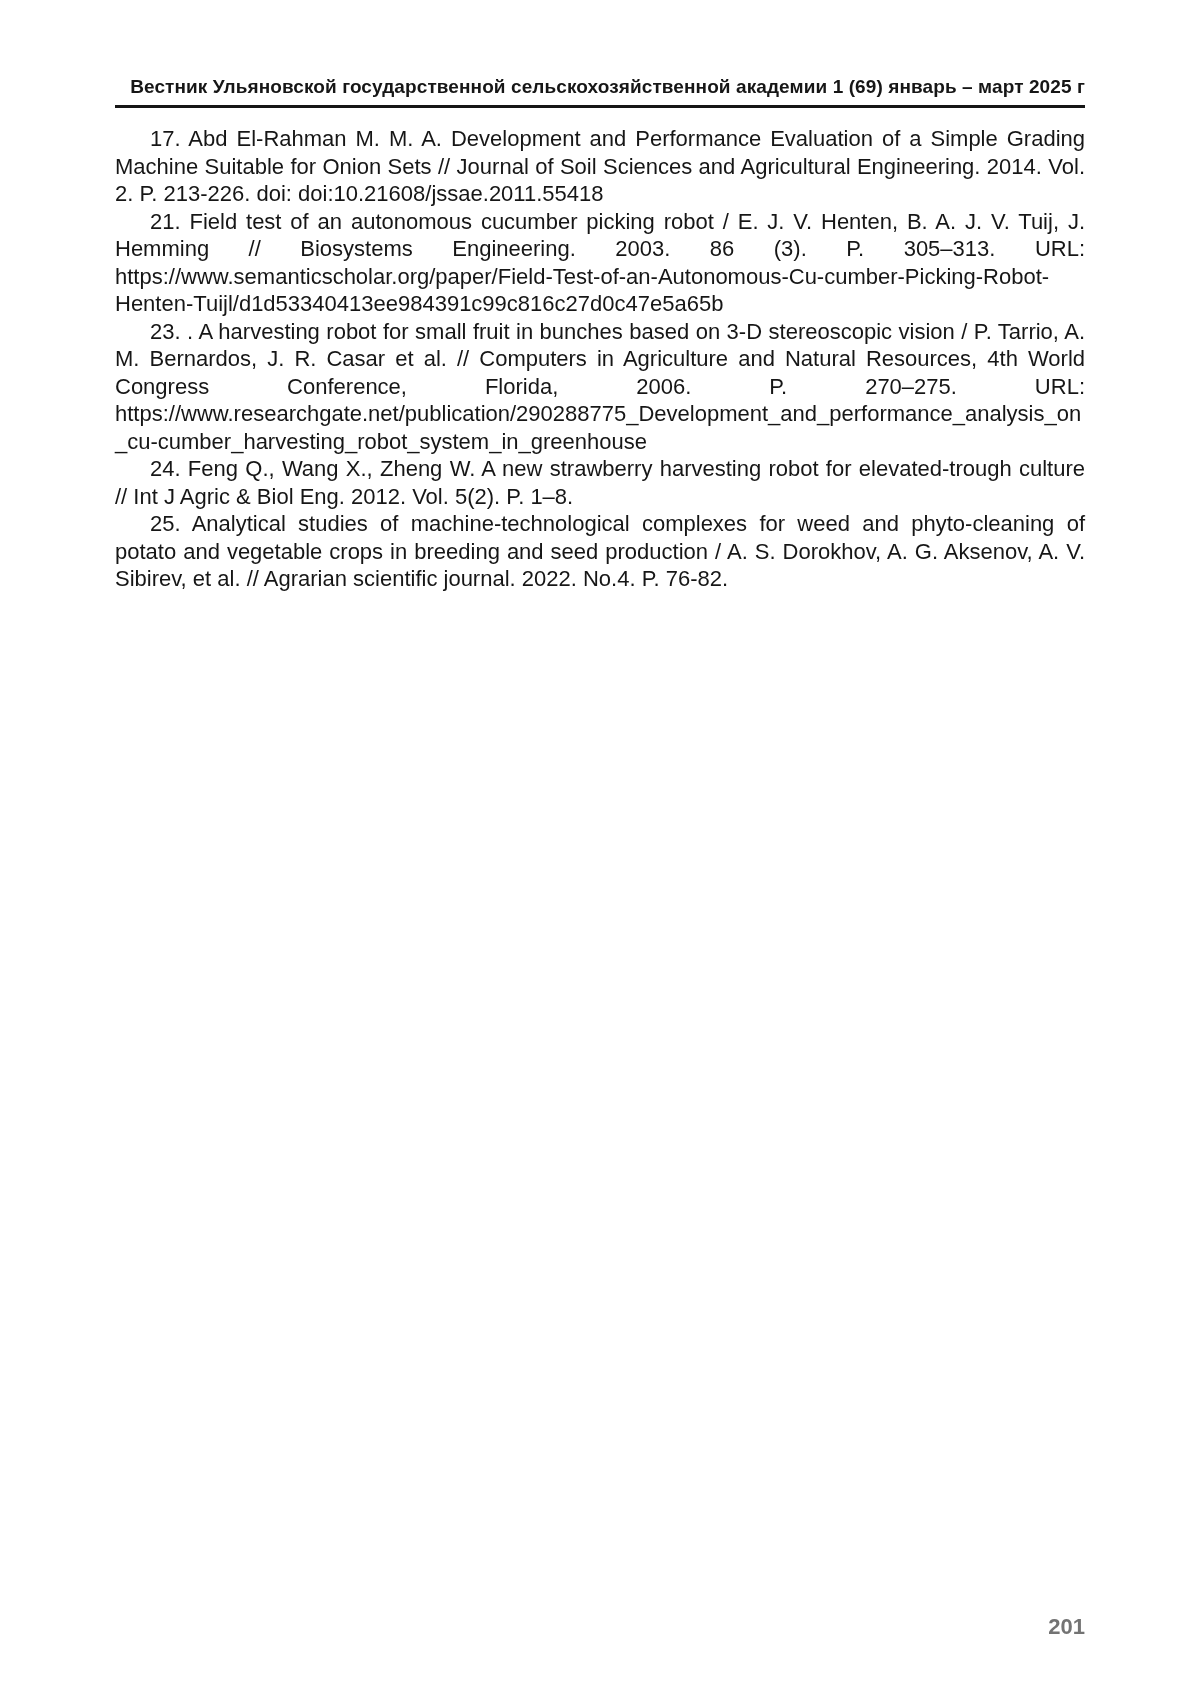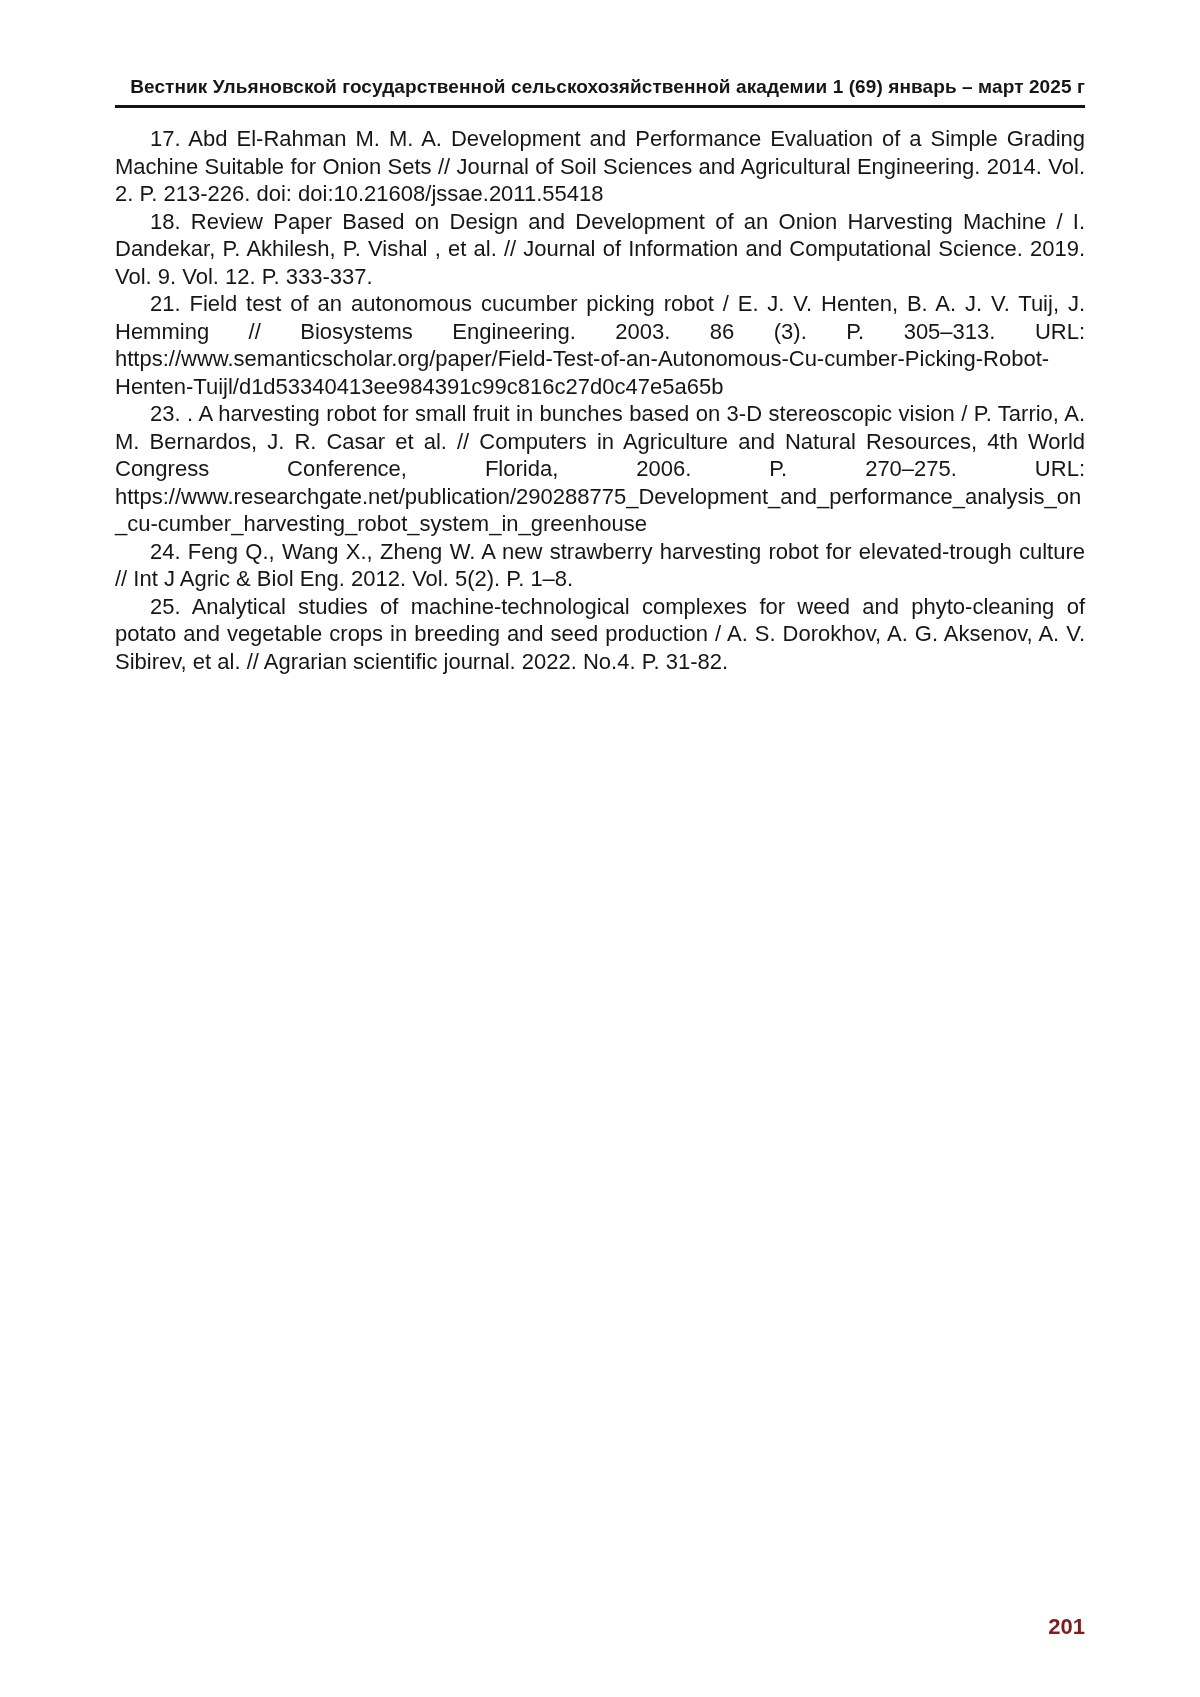--- a/index.html
+++ b/index.html
@@ -46,36 +46,35 @@
     text-indent: 35px;
     overflow-wrap: break-word;
     word-break: break-word;
   }
   .page-number {
     position: absolute;
     top: 1598px;
     right: 115px;
     font-size: 22px;
     font-weight: bold;
-    color: #7f1d1d;
+    color: #737373;
   }
 </style>
 </head>
 <body>
 
 <div class="page">
 
   <div class="header">
     <div class="header-title">Вестник Ульяновской государственной сельскохозяйственной академии 1 (69) январь – март 2025 г</div>
   </div>
 
   <div class="refs">
     <p class="ref">17. Abd El-Rahman M. M. A. Development and Performance Evaluation of a Simple Grading Machine Suitable for Onion Sets // Journal of Soil Sciences and Agricultural Engineering. 2014. Vol. 2. P. 213-226. doi: doi:10.21608/jssae.2011.55418</p>
-    <p class="ref">18. Review Paper Based on Design and Development of an Onion Harvesting Machine / I. Dandekar, P. Akhilesh, P. Vishal , et al. // Journal of Information and Computational Science. 2019. Vol. 9. Vol. 12. P. 333-337.</p>
     <p class="ref">21. Field test of an autonomous cucumber picking robot / E. J. V. Henten, B. A. J. V. Tuij, J. Hemming // Biosystems Engineering. 2003. 86 (3). P. 305–313. URL: https://www.semanticscholar.org/paper/Field-Test-of-an-Autonomous-Cu-cumber-Picking-Robot-Henten-Tuijl/d1d53340413ee984391c99c816c27d0c47e5a65b</p>
     <p class="ref">23. . A harvesting robot for small fruit in bunches based on 3-D stereoscopic vision / P. Tarrio, A. M. Bernardos, J. R. Casar et al. // Computers in Agriculture and Natural Resources, 4th World Congress Conference, Florida, 2006. P. 270–275. URL: https://www.researchgate.net/publication/290288775_Development_and_performance_analysis_on_cu-cumber_harvesting_robot_system_in_greenhouse</p>
     <p class="ref">24. Feng Q., Wang X., Zheng W. A new strawberry harvesting robot for elevated-trough culture // Int J Agric &amp; Biol Eng. 2012. Vol. 5(2). P. 1–8.</p>
-    <p class="ref">25. Analytical studies of machine-technological complexes for weed and phyto-cleaning of potato and vegetable crops in breeding and seed production / A. S. Dorokhov, A. G. Aksenov, A. V. Sibirev, et al. // Agrarian scientific journal. 2022. No.4. P. 31-82.</p>
+    <p class="ref">25. Analytical studies of machine-technological complexes for weed and phyto-cleaning of potato and vegetable crops in breeding and seed production / A. S. Dorokhov, A. G. Aksenov, A. V. Sibirev, et al. // Agrarian scientific journal. 2022. No.4. P. 76-82.</p>
   </div>
 
   <div class="page-number">201</div>
 
 </div>
 
 </body></html>

